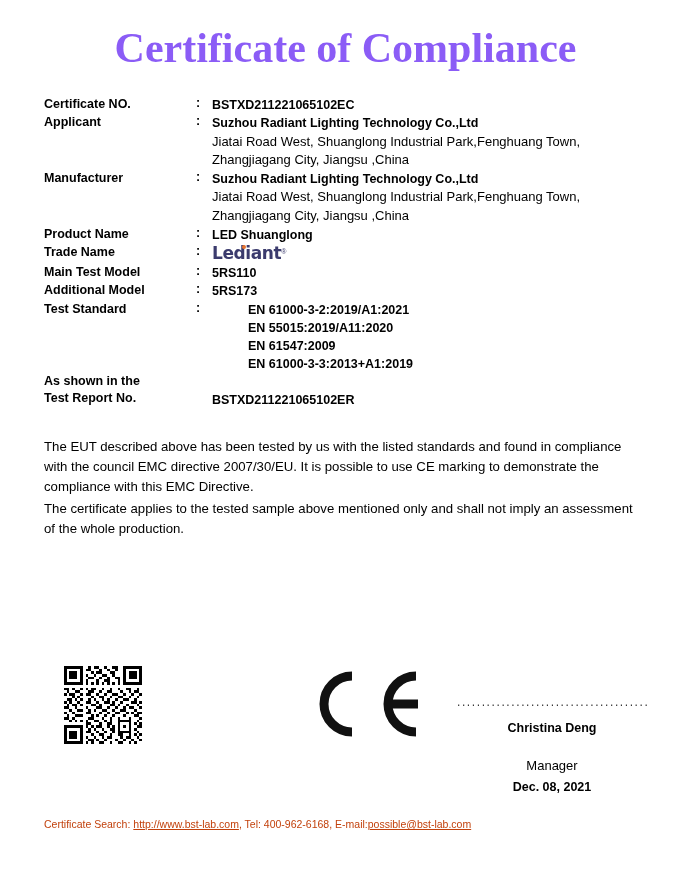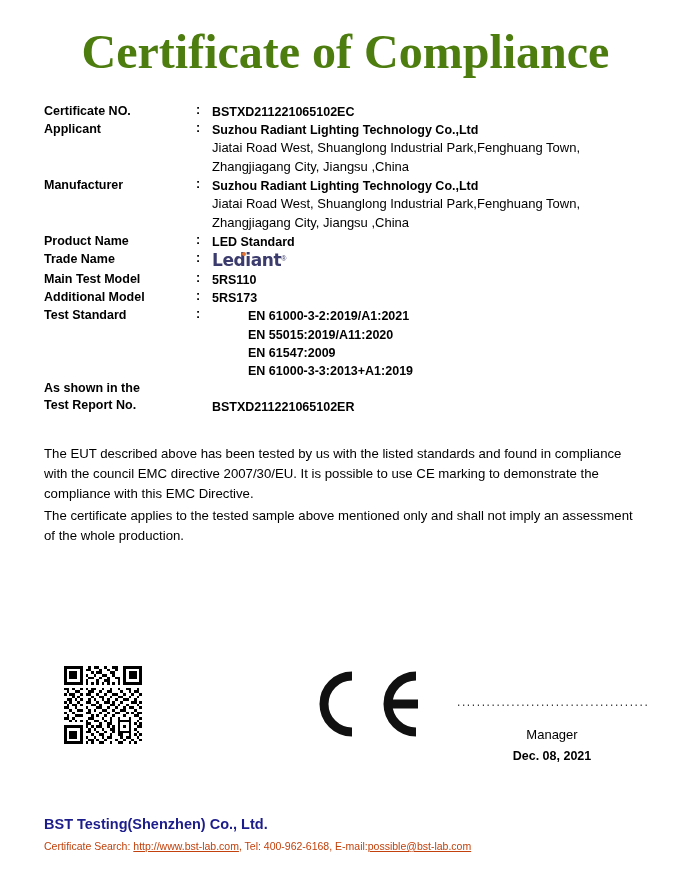--- a/index.html
+++ b/index.html
@@ -18,22 +18,22 @@
   .page {
     width: 691px;
     height: 883px;
     position: relative;
     box-sizing: border-box;
     padding: 0 44px;
   }
   .title {
     font-family: "Liberation Serif", serif;
     font-weight: bold;
-    font-size: 48px;
-    color: #4d7c0f;
+    font-size: 42px;
+    color: #8b5cf6;
     text-align: center;
     letter-spacing: 0px;
     margin-top: 24px;
     margin-bottom: 0;
     line-height: 1.15;
   }
 
   table.fields {
     width: 100%;
     border-collapse: collapse;
@@ -238,21 +238,21 @@
         <td class="value">
           <span class="v-bold">Suzhou Radiant Lighting Technology Co.,Ltd</span>
           <div class="v-sub">Jiatai Road West, Shuanglong Industrial Park,Fenghuang Town, Zhangjiagang City, Jiangsu ,China</div>
         </td>
       </tr>
 
       <tr>
         <td class="label">Product Name</td>
         <td class="colon">:</td>
         <td class="value">
-          <span class="v-bold">LED Standard</span>
+          <span class="v-bold">LED Shuanglong</span>
         </td>
       </tr>
 
       <tr>
         <td class="label">Trade Name</td>
         <td class="colon">:</td>
         <td class="value">
           <span class="logo-wrap">
             <span class="logo-dot"></span>
             <span class="logo-text">Lediant</span><span class="logo-reg">®</span>
@@ -564,23 +564,23 @@
         <g fill="none" stroke="#111111" stroke-width="9">
           <path d="M 48 14 A 28 28 0 1 0 48 70"></path>
           <path d="M 112 14 A 28 28 0 1 0 112 70"></path>
         </g>
         <rect x="84" y="37.5" width="30" height="9" fill="#111111"></rect>
       </svg>
     </div>
 
     <div class="sign-block">
       <div class="sign-dots">...................................................</div>
+      <div class="sign-name">Christina Deng</div>
       <div class="sign-role">Manager</div>
       <div class="sign-date">Dec. 08, 2021</div>
     </div>
   </div>
 
   <div class="footer">
-    <div class="footer-company">BST Testing(Shenzhen) Co., Ltd.</div>
     <div class="footer-contact"><span>Certificate Search: </span><span class="underline">http://www.bst-lab.com</span><span>, Tel: 400-962-6168, E-mail:</span><span class="underline">possible@bst-lab.com</span></div>
   </div>
 
 </div>
 
 </body></html>

